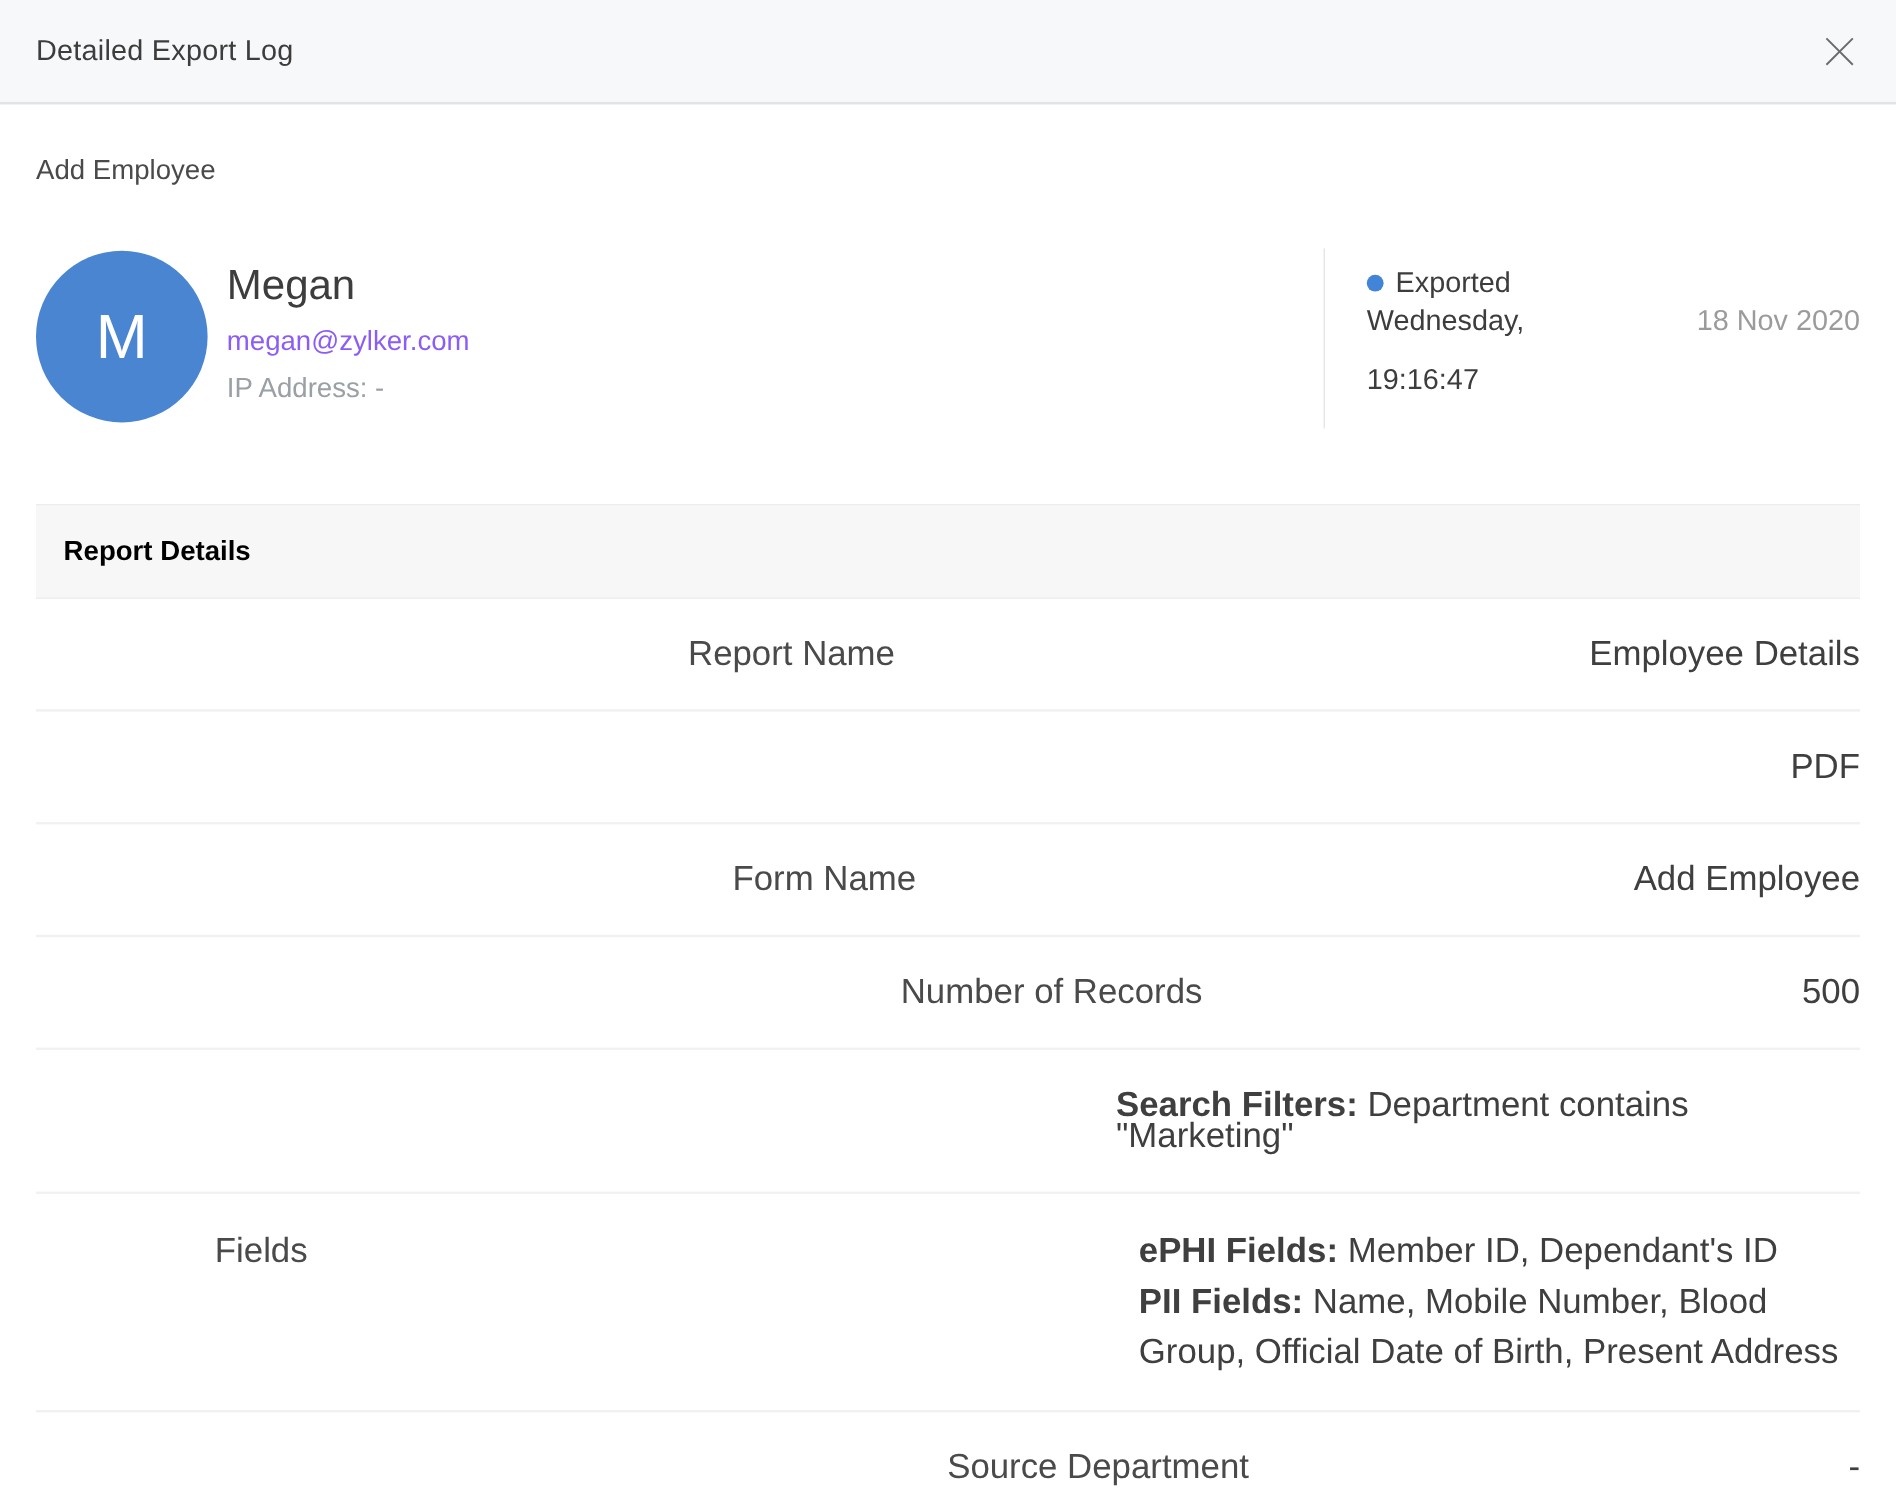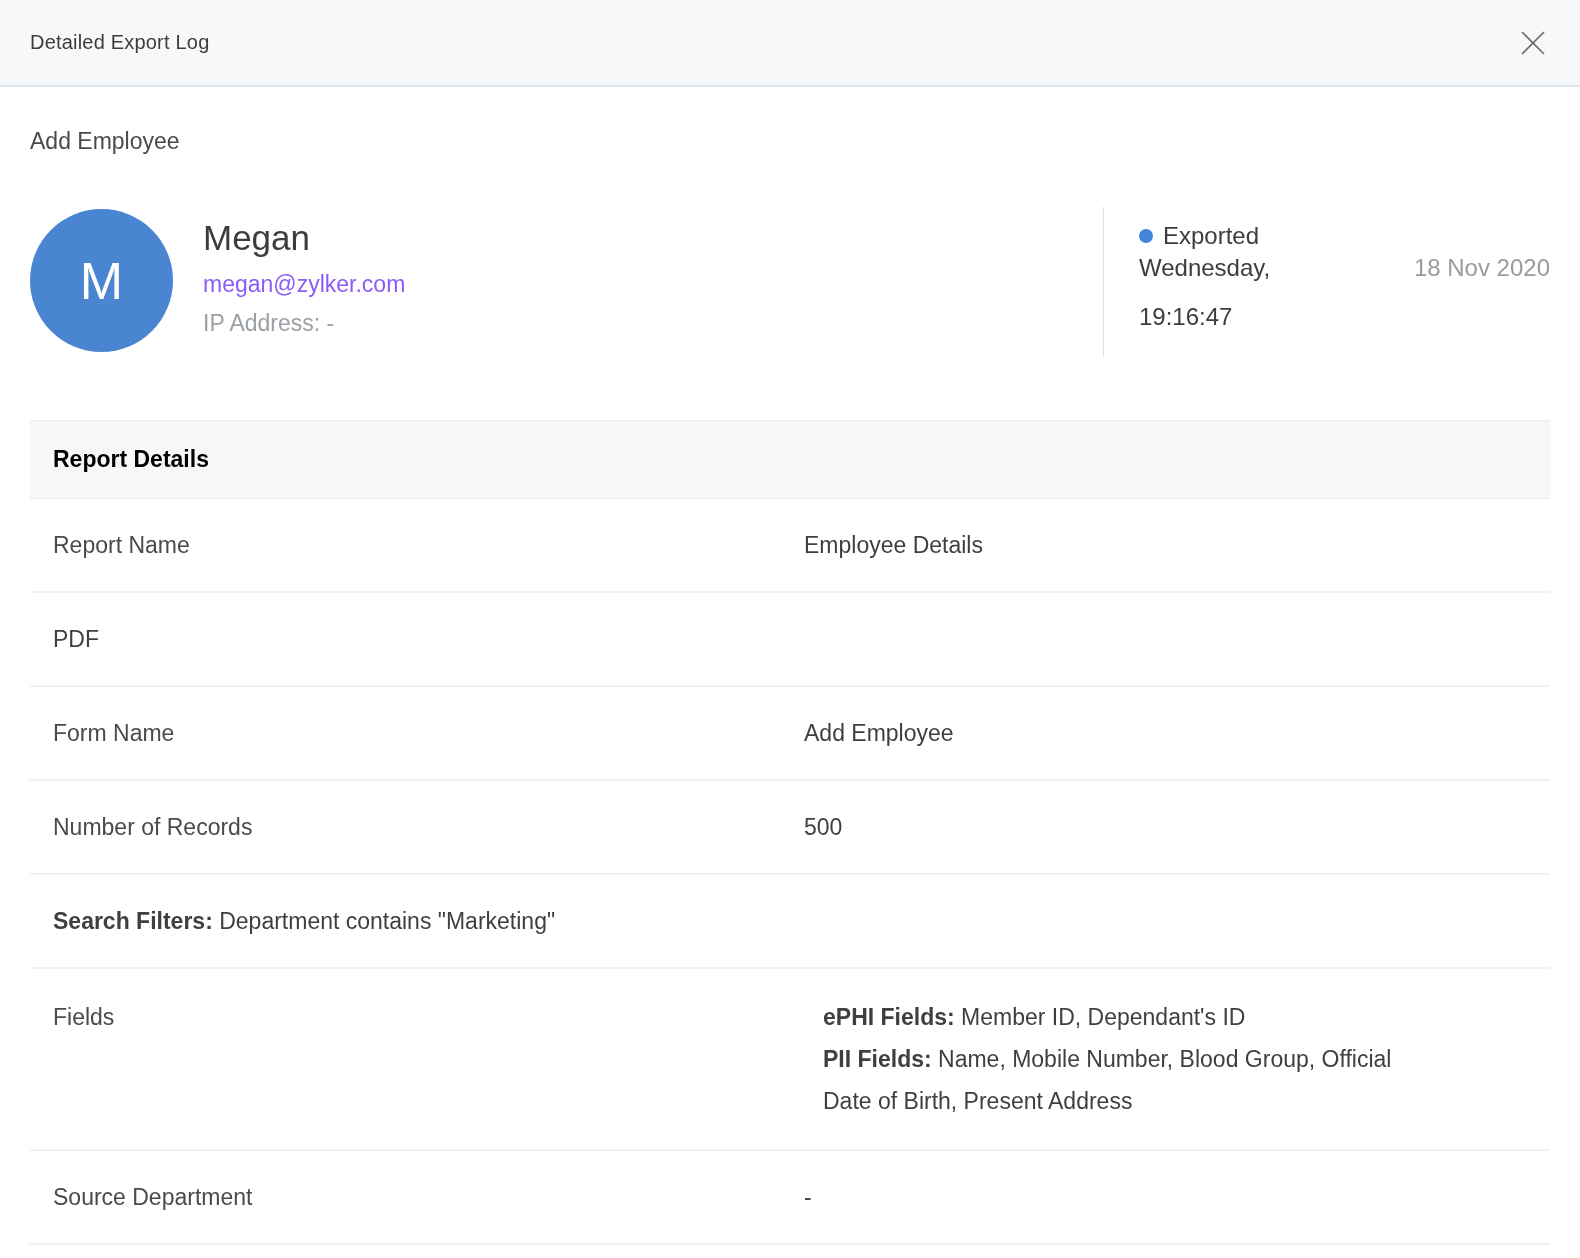--- a/index.html
+++ b/index.html
@@ -15,21 +15,21 @@
   
   .modal-header {
     height: 87px;
     background: #f7f8f9;
     border-bottom: 2px solid #dfe4e8;
     display: flex;
     align-items: center;
     padding: 0 30px;
   }
   .modal-title {
-    font-size: 20px;
+    font-size: 24px;
     font-weight: 500;
     color: #3d3d3d;
     letter-spacing: 0.2px;
   }
   .close-btn {
     margin-left: auto;
     background: none;
     border: none;
     cursor: pointer;
     width: 34px;
@@ -61,21 +61,21 @@
     background: #4a85d1;
     color: #ffffff;
     font-size: 52px;
     font-weight: 500;
     display: flex;
     align-items: center;
     justify-content: center;
     flex-shrink: 0;
     margin-top: 2px;
   }
-  .user-info { margin-left: 30px; padding-top: 11px; }
+  .user-info { margin-left: 16px; padding-top: 11px; }
   .user-name {
     font-size: 35px;
     font-weight: 500;
     color: #3d3d3d;
     line-height: 40px;
   }
   .user-email {
     font-size: 23px;
     color: #8b5cf6;
     line-height: 26px;
@@ -129,21 +129,22 @@
     font-size: 23px;
     font-weight: 700;
     color: #000000;
   }
 
   .detail-row {
     display: flex;
     align-items: center;
     padding: 33px 0 33px 23px;
     border-bottom: 2px solid #f1f1f1;
-    font-size: 23px;
+    font-size: 29px;
+    justify-content: flex-end;
   }
   .detail-row.tall {
     align-items: flex-start;
     padding-top: 27px;
     padding-bottom: 27px;
   }
   .row-label {
     width: 751px;
     flex-shrink: 0;
     color: #4a4a4a;

